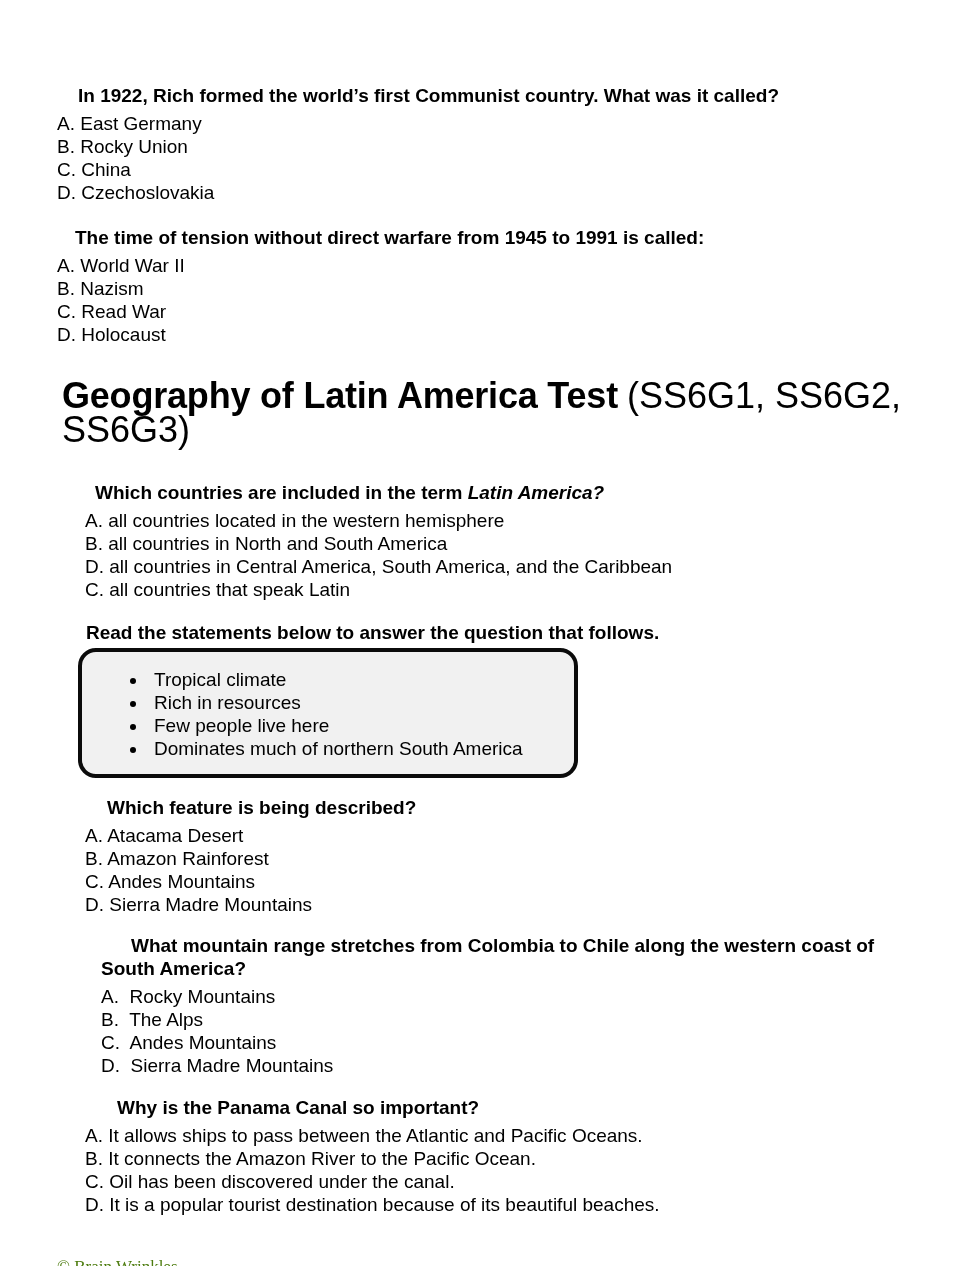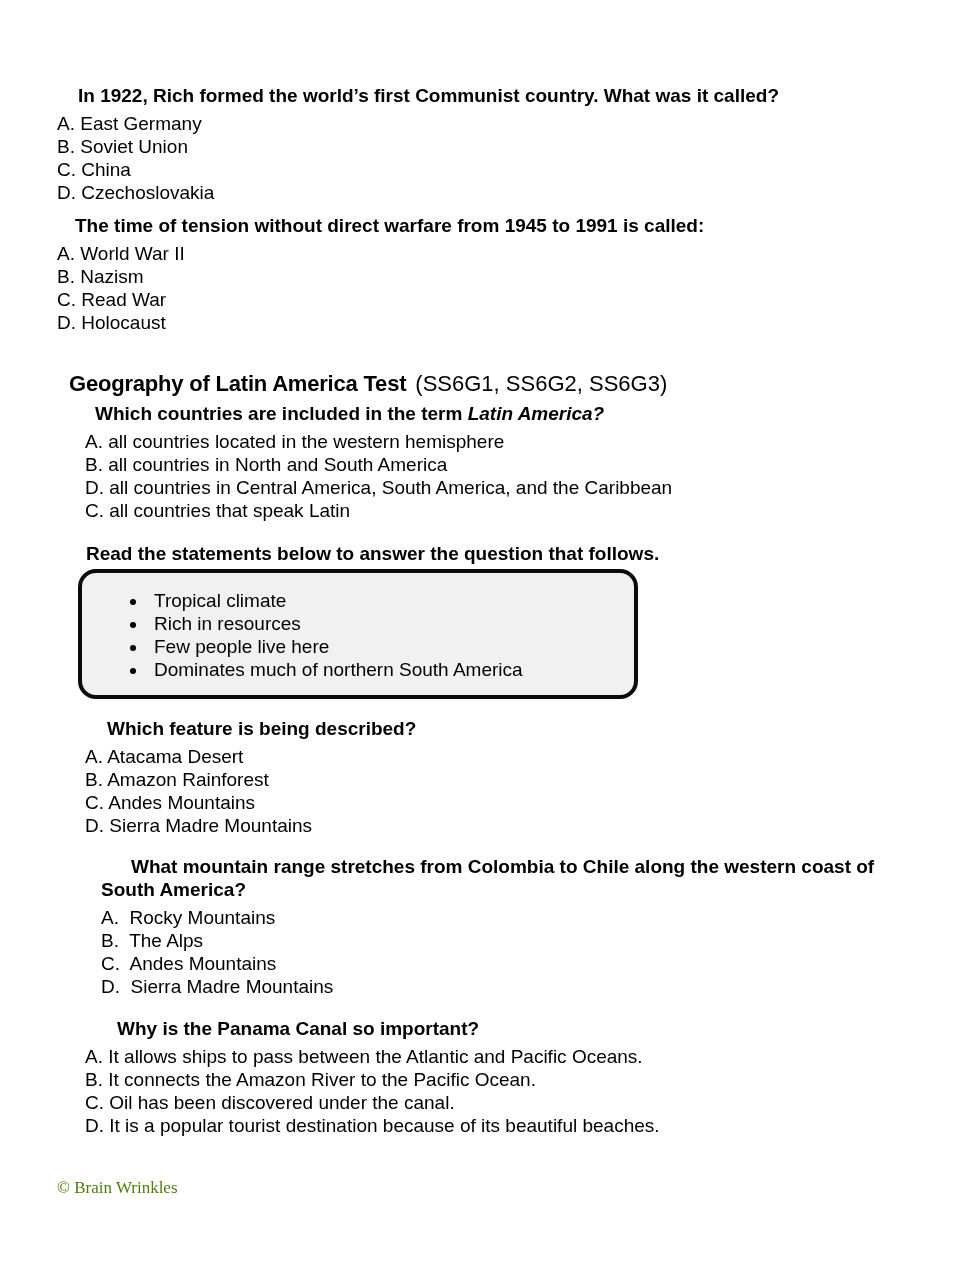--- a/index.html
+++ b/index.html
@@ -19,55 +19,55 @@
     font-weight: bold;
     margin-bottom: 5px;
     white-space: pre-wrap;
   }
   .opts { list-style: none; }
   .opt { white-space: pre-wrap; }
 
   
   .q1 .prompt { padding-left: 21px; }
   
-  .q2 { margin-top: 10px; }
+  .q2 { margin-top: 22px; }
   .q2 .prompt { padding-left: 18px; }
 
   
   .test-title {
     margin-top: 33px;
-    margin-left: 12px;
-    font-size: 22px;
+    margin-left: 5px;
+    font-size: 36px;
     line-height: 34px;
     font-weight: bold;
     letter-spacing: -0.2px;
   }
   .test-title .suffix {
     font-weight: normal;
     margin-left: 9px;
     letter-spacing: 0;
   }
 
   
-  .q3 { margin-top: 1px; margin-left: 28px; }
+  .q3 { margin-top: 34px; margin-left: 28px; }
   .q3 .prompt { padding-left: 10px; }
   .q3 .prompt em { font-style: italic; }
 
   
   .instruction {
     margin-top: 20px;
     margin-left: 29px;
     font-weight: bold;
   }
 
   
   .statements-box {
     margin-top: 4px;
     margin-left: 21px;
-    width: 560px;
+    width: 500px;
     background: #f1f1f1;
     border: 4px solid #0b0b0b;
     border-radius: 18px;
     padding: 16px 10px 14px 0;
   }
   .statements-box ul {
     list-style: disc;
     padding-left: 66px;
   }
   .statements-box li { padding-left: 6px; }
@@ -93,21 +93,21 @@
 </style>
 </head>
 <body>
 
 <div>
 
   <section class="q q1">
     <p class="prompt">In 1922, Rich formed the world’s first Communist country. What was it called?</p>
     <ul class="opts">
       <li class="opt">A. East Germany</li>
-      <li class="opt">B. Soviet Union</li>
+      <li class="opt">B. Rocky Union</li>
       <li class="opt">C. China</li>
       <li class="opt">D. Czechoslovakia</li>
     </ul>
   </section>
 
   <section class="q q2">
     <p class="prompt">The time of tension without direct warfare from 1945 to 1991 is called:</p>
     <ul class="opts">
       <li class="opt">A. World War II</li>
       <li class="opt">B. Nazism</li>

